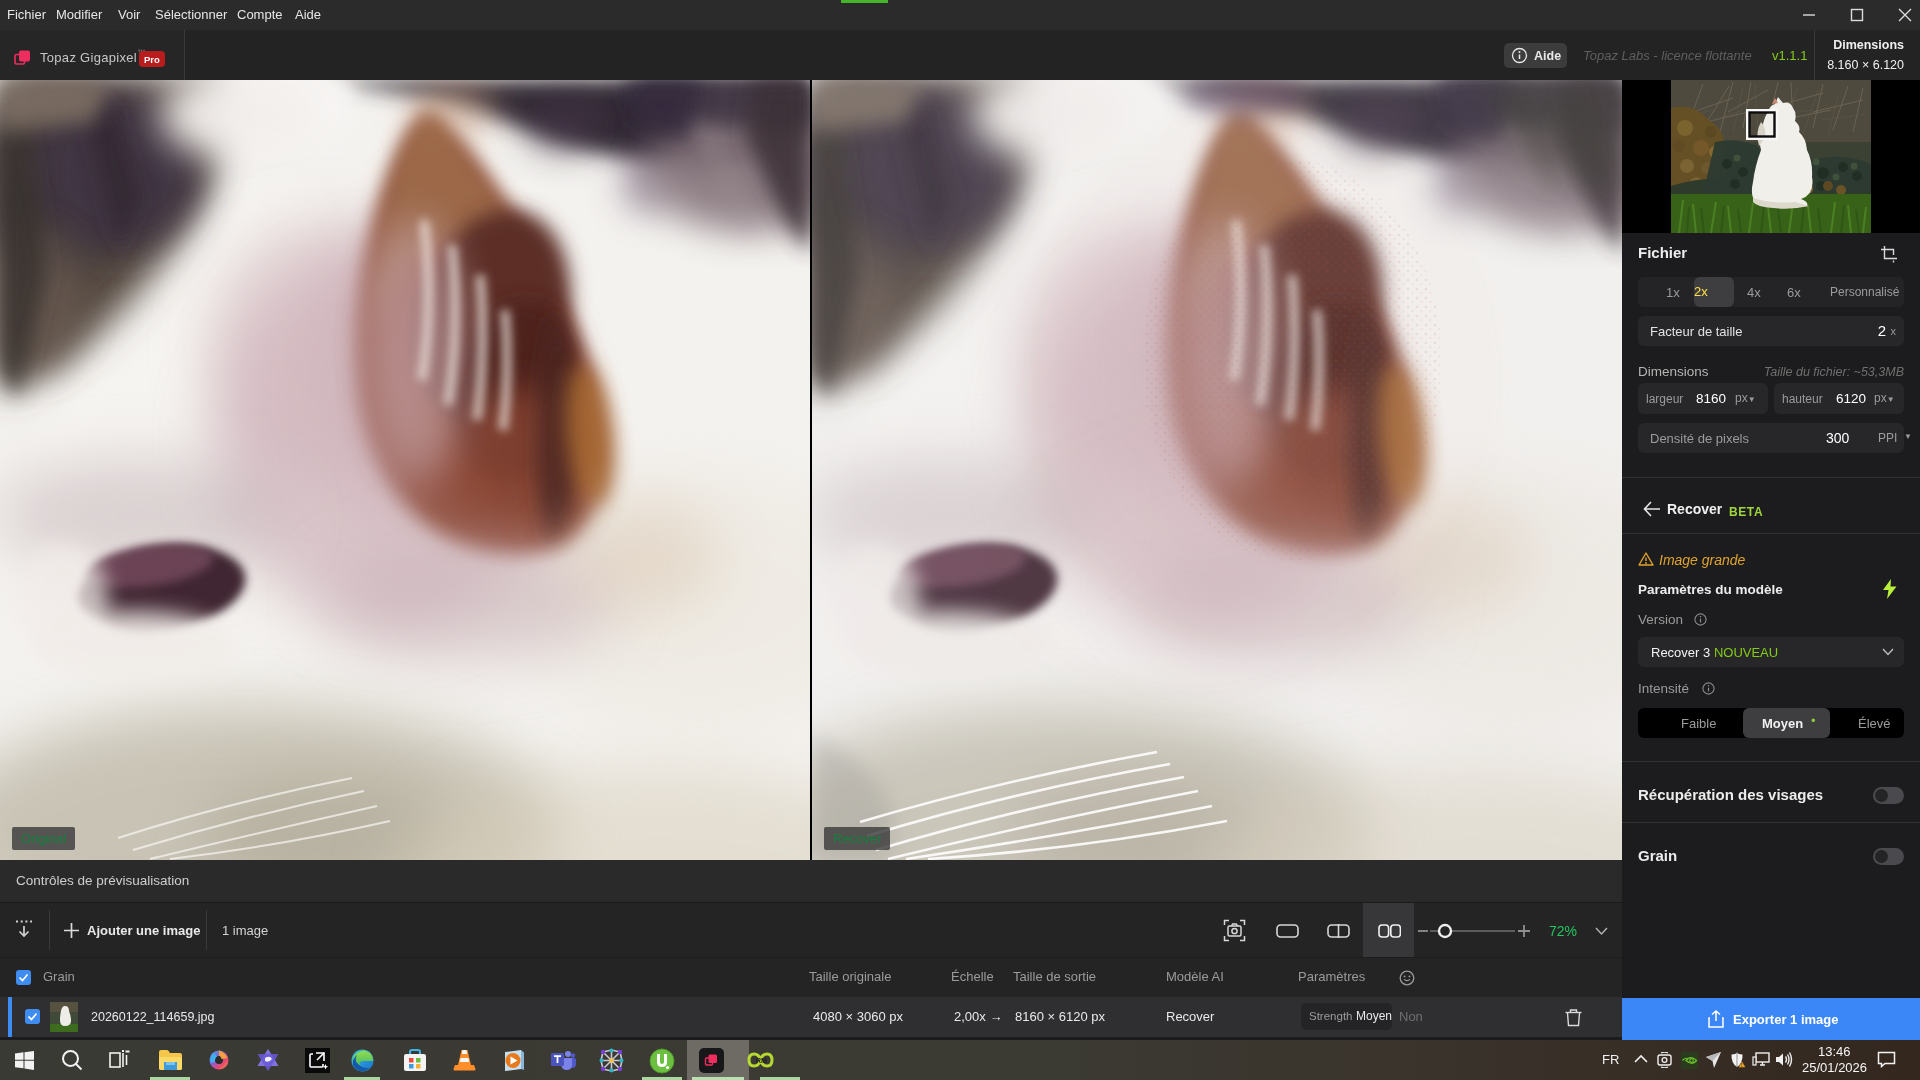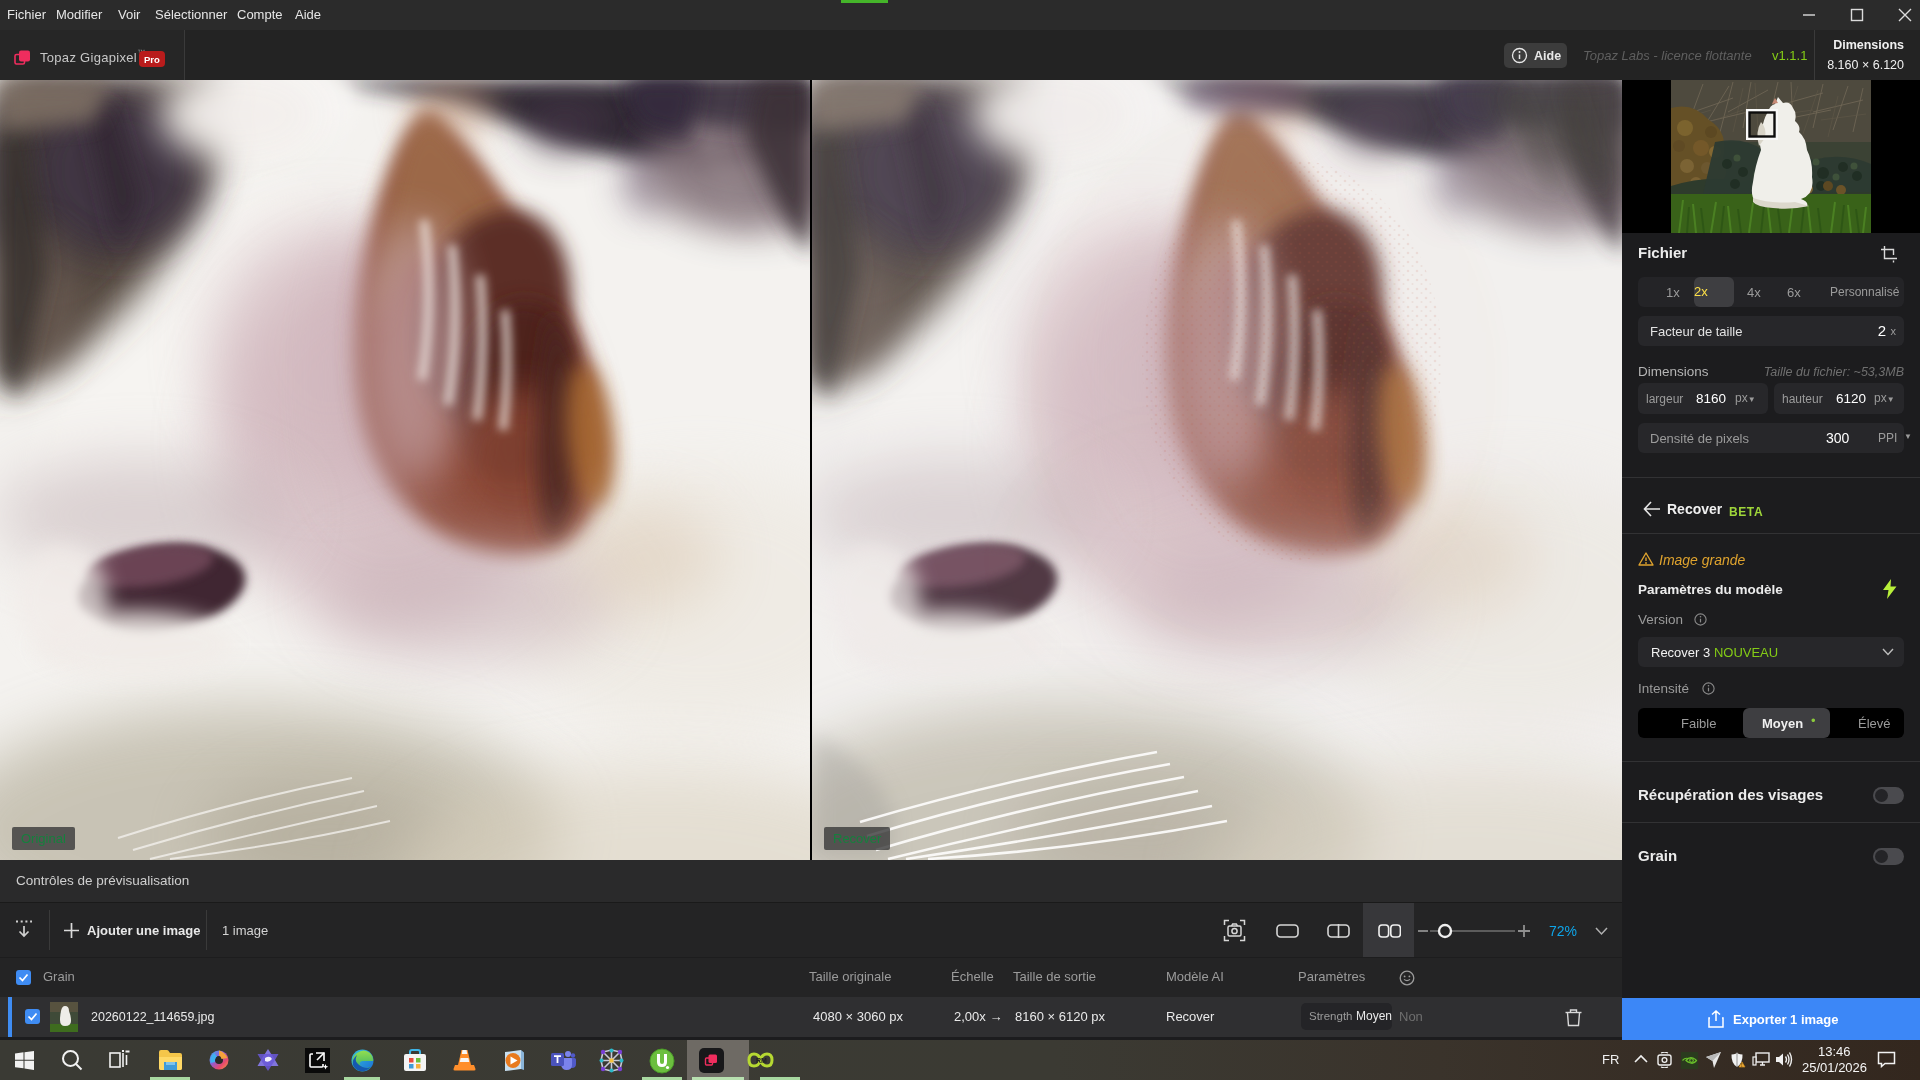--- a/index.html
+++ b/index.html
@@ -385,21 +385,21 @@
         <rect x="1" y="1" width="9.6" height="12" rx="3" fill="none" stroke="#efefef" stroke-width="1.6"></rect>
         <rect x="12.8" y="1" width="9.6" height="12" rx="3" fill="none" stroke="#efefef" stroke-width="1.6"></rect>
       </svg>
     <line></line>
     <svg style="position:absolute;left:1418px;top:20px" width="116" height="16" viewBox="0 0 116 16">
       <line x1="0" y1="8" x2="10" y2="8" stroke="#8f8f8f" stroke-width="1.8"></line>
       <line x1="12" y1="8" x2="97" y2="8" stroke="#6f6f6f" stroke-width="1.5"></line>
       <circle cx="27" cy="8" r="6" fill="#242425" stroke="#efefef" stroke-width="2.4"></circle>
       <path d="M106 2 L106 14 M100 8 L112 8" stroke="#8f8f8f" stroke-width="1.8"></path>
     </svg>
-    <span style="position:absolute;left:1549px;top:20px;font-size:14px;color:#0ea5e9;">72%</span>
+    <span style="position:absolute;left:1549px;top:20px;font-size:14px;color:#22c55e;">72%</span>
     <svg style="position:absolute;left:1595px;top:24px" width="13" height="9" viewBox="0 0 13 9">
         <path d="M1 1 L6.5 7 L12 1" fill="none" stroke="#b0b0b0" stroke-width="1.5"></path>
       </svg>
   </div>
   <div class="abs" id="thead">
     <div style="position:absolute;left:16px;top:12px;width:15px;height:15px;background:#3f8cf3;border-radius:3px;"><svg width="15" height="15" viewBox="0 0 15 15">
           <path d="M3.5 7.5 L6.5 10.5 L11.5 4.5" fill="none" stroke="#fff" stroke-width="1.7"></path>
         </svg></div>
     <span style="position:absolute;left:43px;top:11px;">Grain</span>
     <span style="position:absolute;left:809px;top:11px;">Taille originale</span>

